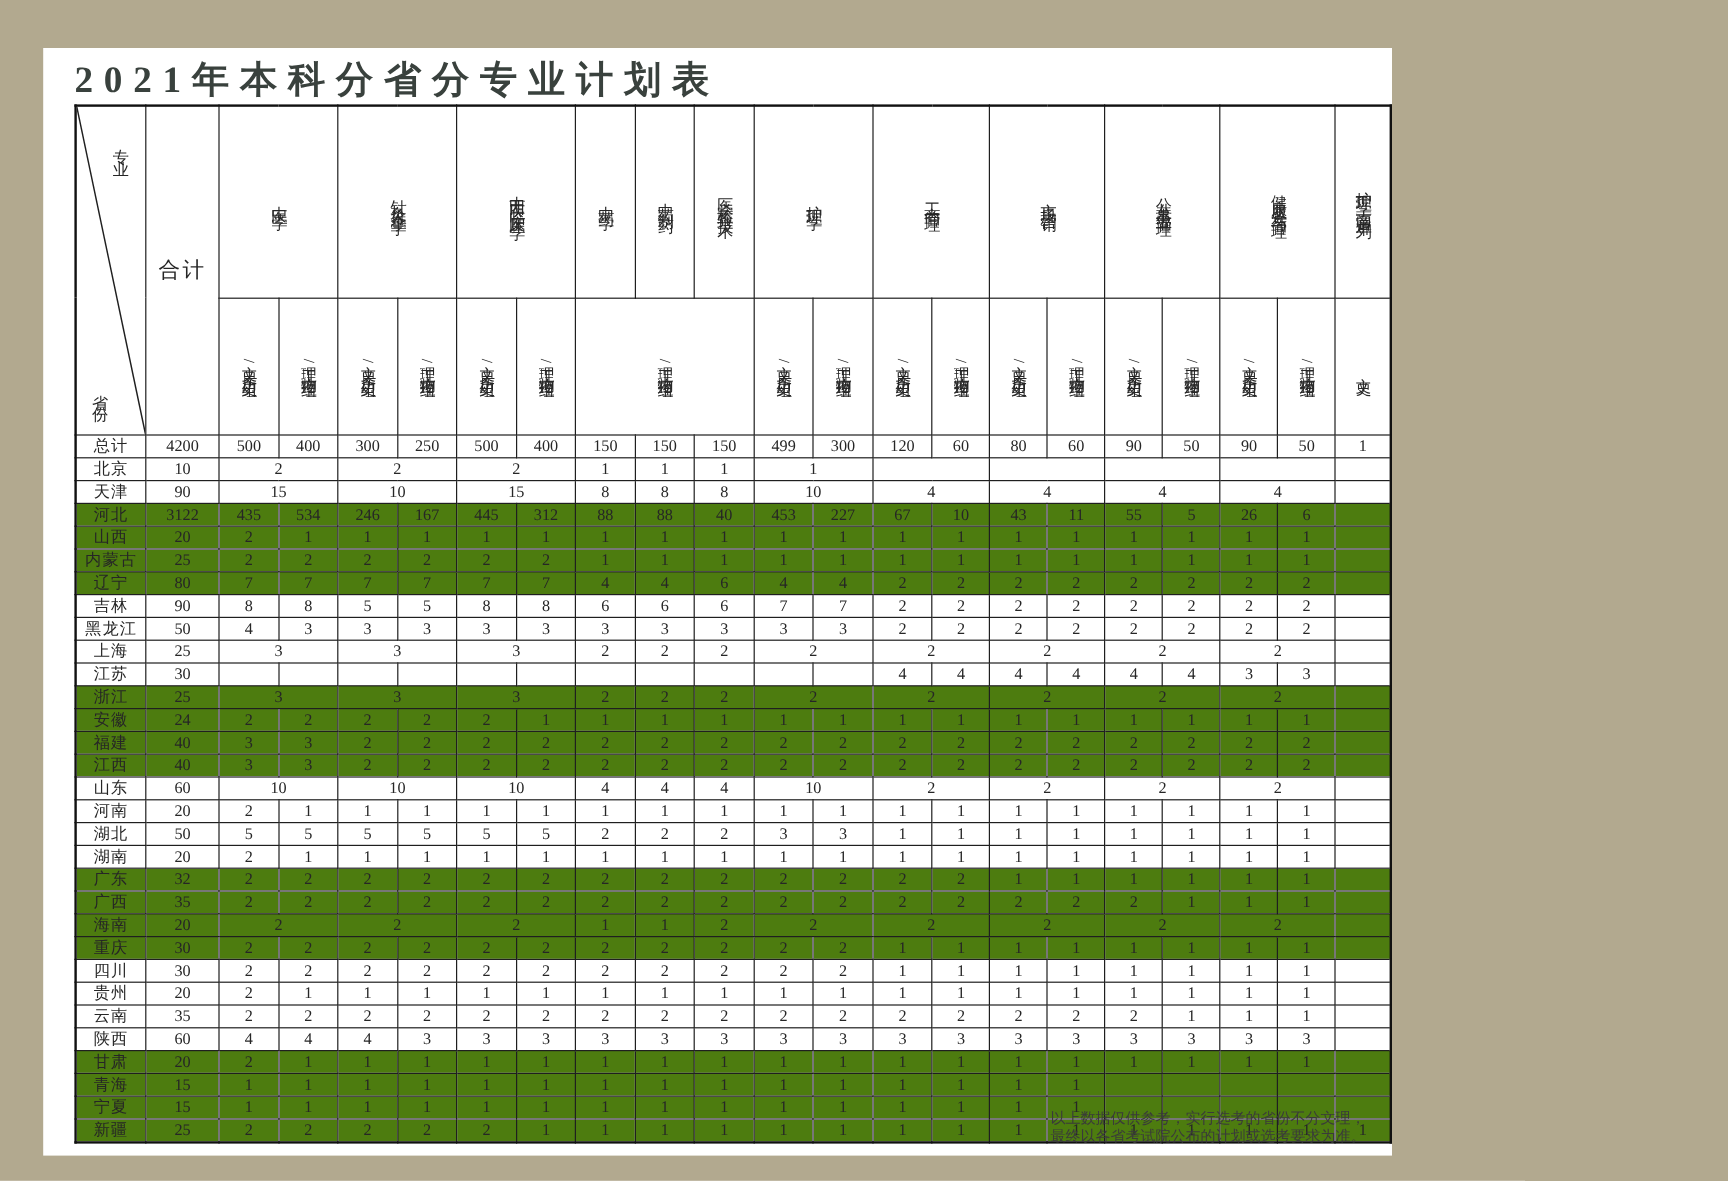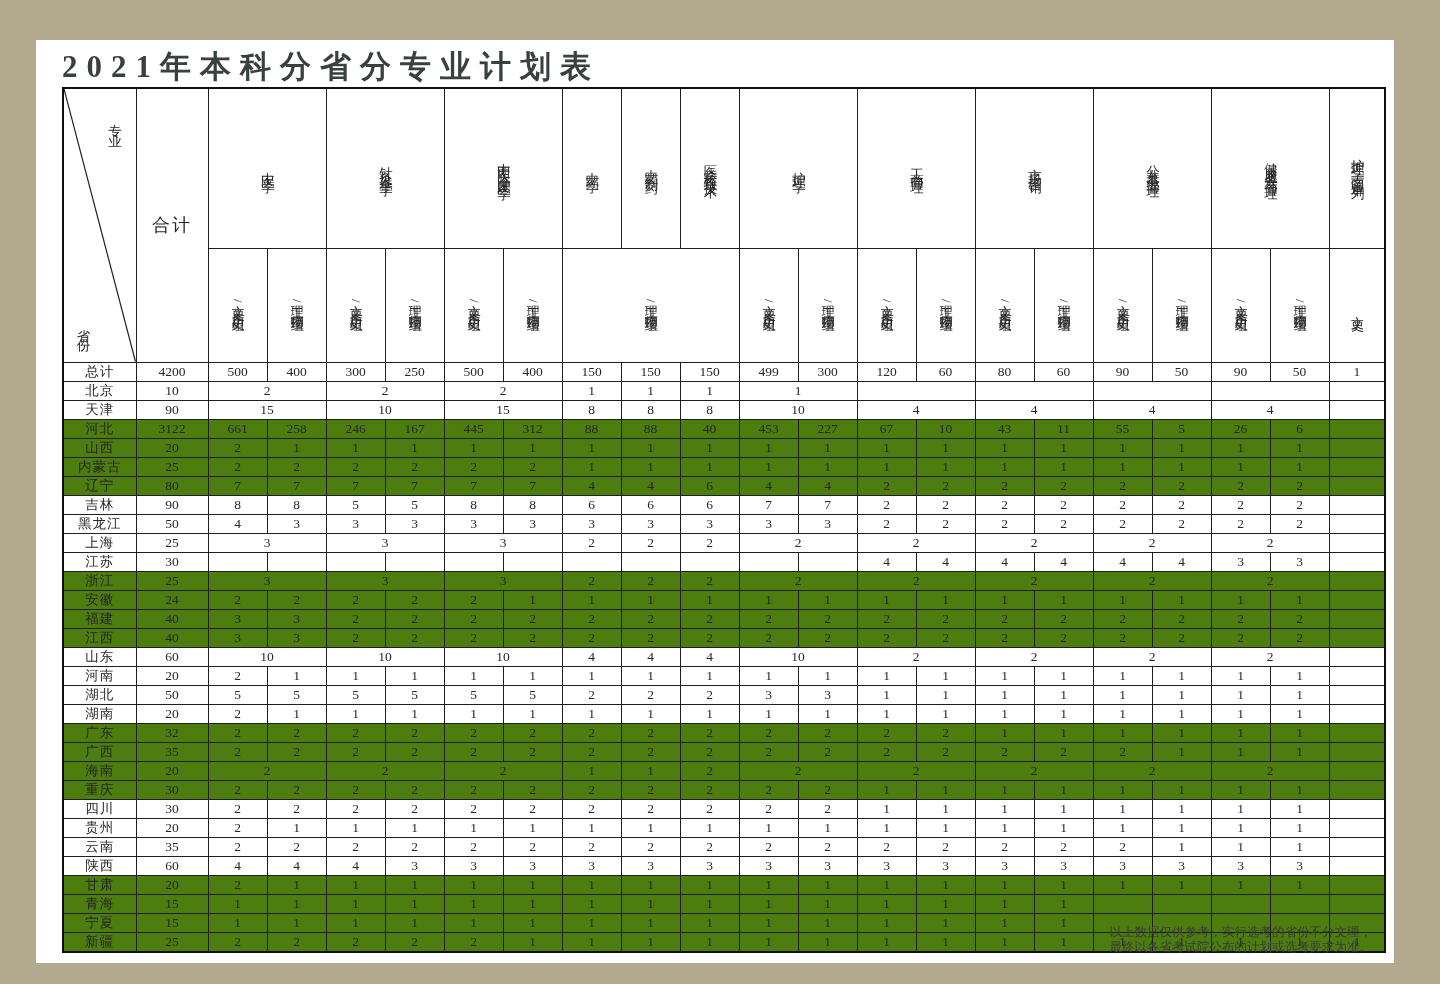--- a/index.html
+++ b/index.html
@@ -1,18 +1,18 @@
 <!DOCTYPE html>
 <html><head>
 <meta charset="utf-8">
 <style>
   html,body{margin:0;padding:0;}
   .page{position:relative;width:1440px;height:984px;background:#b2a98f;overflow:hidden;
         font-family:"Liberation Serif","DejaVu Serif",serif;color:#222;}
-  .card{position:absolute;left:36px;top:40px;width:1358px;height:923px;background:#ffffff;}
+  .card{position:absolute;left:36px;top:40px;width:1124px;height:923px;background:#ffffff;}
   .title{position:absolute;left:26px;top:6px;font-size:31px;font-weight:600;
          letter-spacing:9px;color:#39413d;white-space:nowrap;}
   table.plan{position:absolute;left:26px;top:47px;border-collapse:collapse;table-layout:fixed;
              font-family:"Liberation Serif","DejaVu Serif",serif;}
   table.plan th,table.plan td{border:1px solid #1f1f1f;padding:0;text-align:center;
              vertical-align:middle;font-weight:normal;color:#262626;overflow:hidden;}
   table.plan{border:2px solid #111;}
   thead tr.major-row{height:160px;}
   thead tr.sub-row{height:114px;}
   tbody td{height:18px;font-size:13.5px;line-height:17px;}
@@ -162,22 +162,22 @@
             <td colspan="2">10</td>
             <td colspan="2">4</td>
             <td colspan="2">4</td>
             <td colspan="2">4</td>
             <td colspan="2">4</td>
             <td></td>
           </tr>
           <tr class="shaded">
             <td class="prov">河北</td>
             <td>3122</td>
-            <td>661</td>
-            <td>258</td>
+            <td>435</td>
+            <td>534</td>
             <td>246</td>
             <td>167</td>
             <td>445</td>
             <td>312</td>
             <td>88</td>
             <td>88</td>
             <td>40</td>
             <td>453</td>
             <td>227</td>
             <td>67</td>

